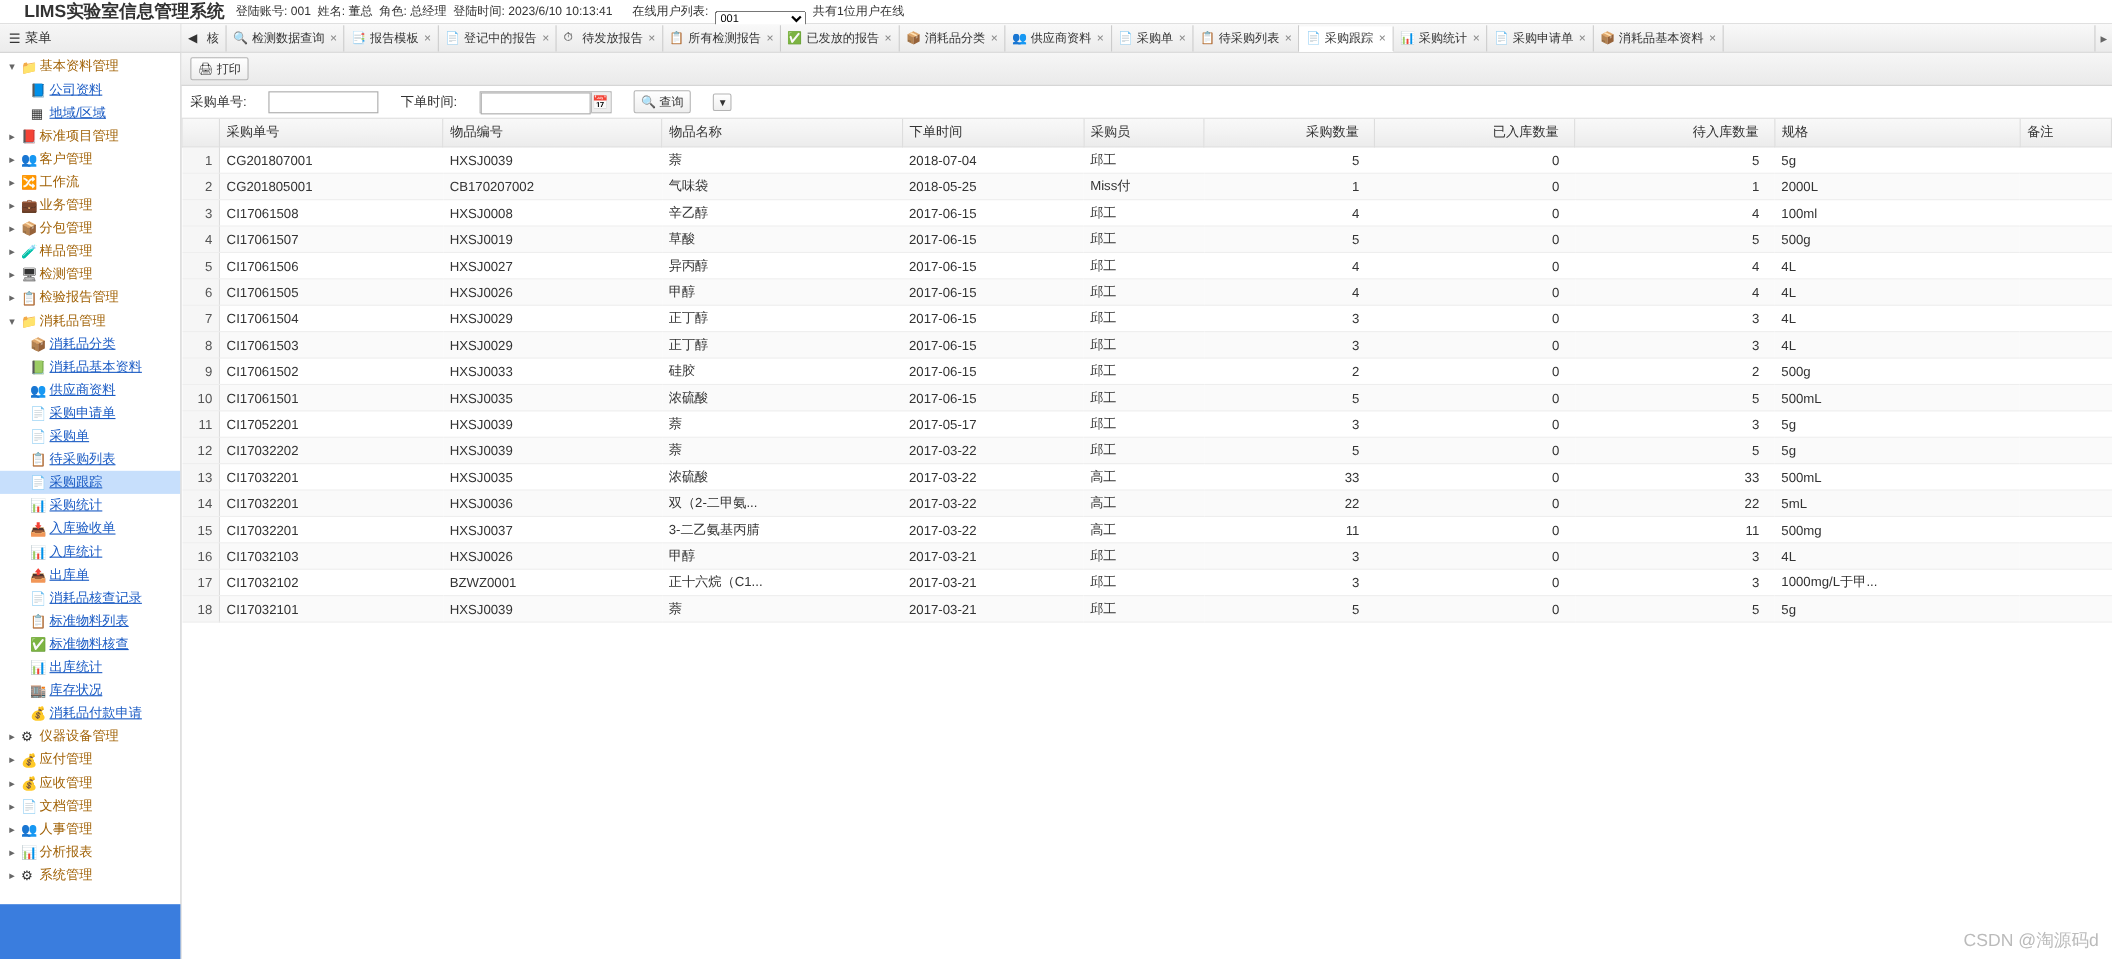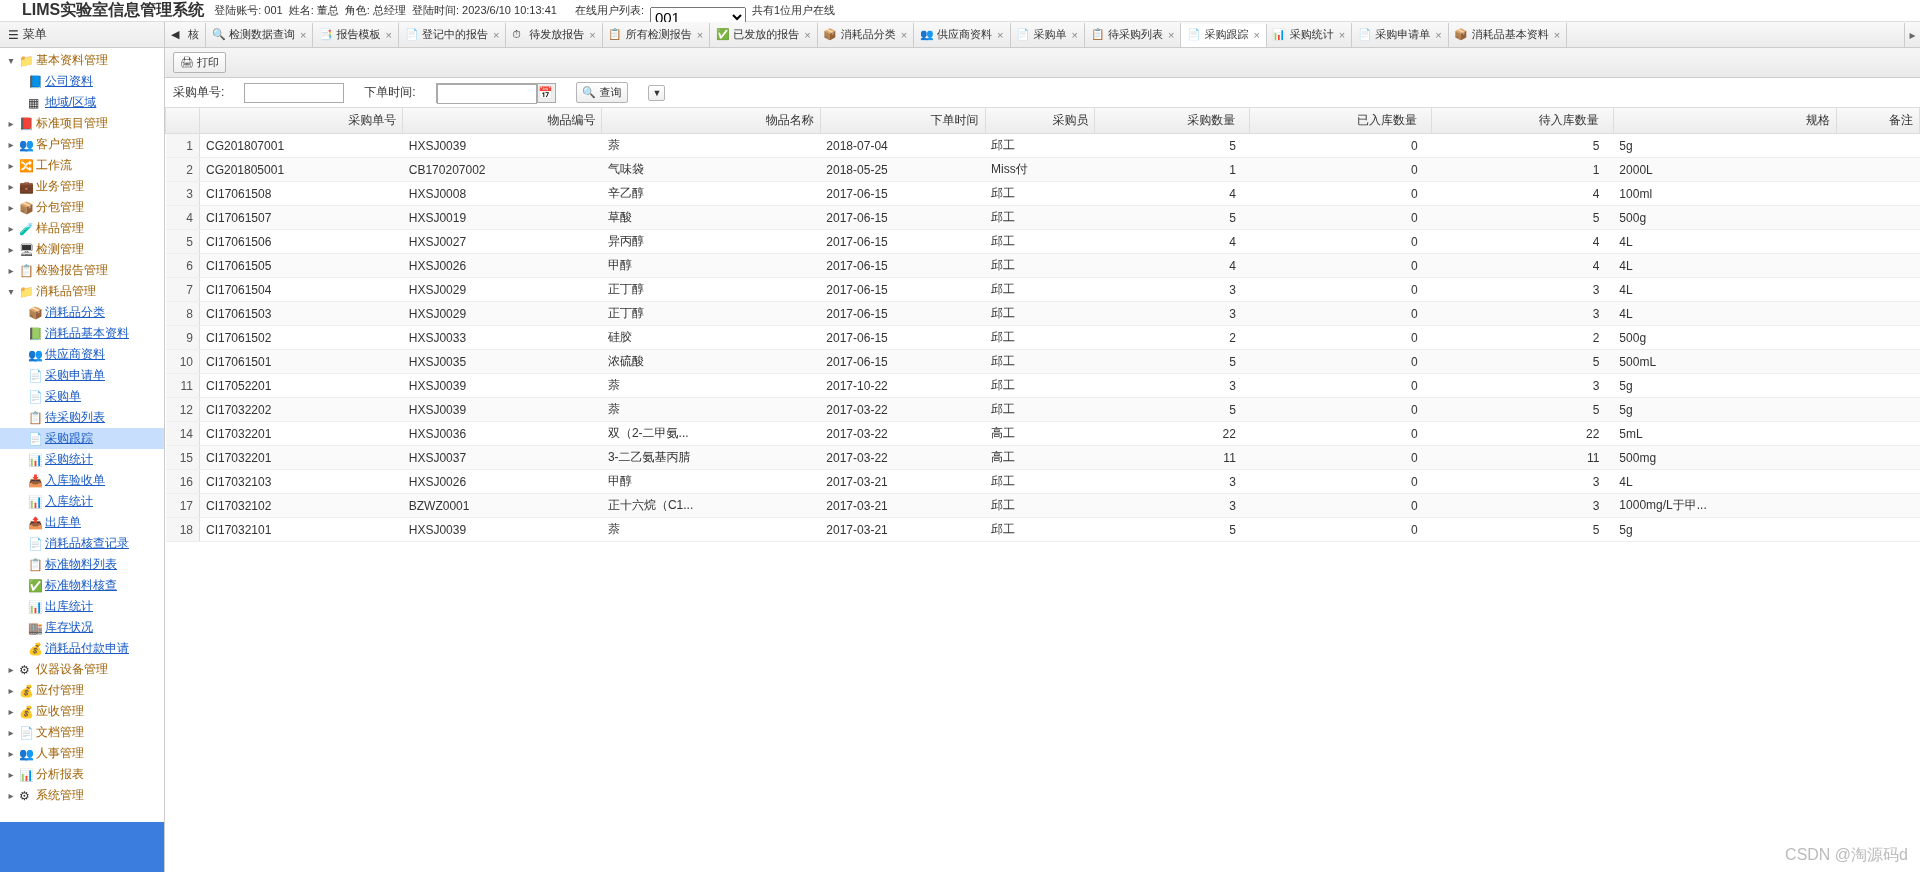--- a/index.html
+++ b/index.html
@@ -1,20 +1,20 @@
 <!DOCTYPE html>
 <html><head>
 <meta charset="utf-8">
 <style>
 * { box-sizing: border-box; margin: 0; padding: 0; }
 body { font-family: "Microsoft YaHei", Arial, sans-serif; font-size: 12px; color: #333; background: #fff; overflow: hidden; }
 .header { height: 22px; display: flex; align-items: center; padding: 0 22px; gap: 6px; border-bottom: 1px solid #ddd; background: #fff; }
 .header .app-title { font-size: 16px; font-weight: bold; margin-right: 4px; }
 .header .meta { font-size: 11px; color: #333; }
-.header select { font-size: 15px; width: 96px; margin-top: 13px; }
+.header select { font-size: 10px; width: 83px; margin-top: 13px; }
 .main { display: flex; height: calc(100vh - 22px); }
 .sidebar { width: 165px; background: #fff; border-right: 1px solid #ccc; display: flex; flex-direction: column; }
 .sidebar-title { background: linear-gradient(#f6f6f6,#ececec); border-bottom: 1px solid #ccc; padding: 4px 8px; display: flex; align-items: center; gap: 4px; font-weight: normal; }
 .sidebar-tree { flex: 1; overflow-y: auto; padding: 2px 0; }
 .tree-node { display: flex; align-items: center; padding: 2px 4px; cursor: pointer; gap: 3px; white-space: nowrap; }
 .tree-node.depth1 { padding-left: 6px; }
 .tree-node.depth2 { padding-left: 28px; }
 .tree-node.selected { background: #c7dffc; }
 .tree-node a { color: #1a5bc4; text-decoration: underline; }
 .tree-node .plain { color: #a16207; }
@@ -29,21 +29,21 @@
 .toolbar { background: linear-gradient(#f6f6f6,#eaeaea); border-bottom: 1px solid #ccc; padding: 4px 8px; display: flex; align-items: center; gap: 4px; }
 .btn { display: inline-flex; align-items: center; gap: 3px; padding: 2px 6px; border: 1px solid #b4b4b4; background: linear-gradient(#fff,#eee); border-radius: 2px; cursor: pointer; font-size: 11px; }
 .search-row { padding: 4px 8px; display: flex; align-items: center; gap: 20px; border-bottom: 1px solid #ddd; }
 .search-row label { font-size: 12px; }
 .search-row input[type=text] { width: 100px; height: 20px; border: 1px solid #aaa; padding: 0 3px; }
 .date-input { display: inline-flex; border: 1px solid #aaa; height: 20px; }
 .date-input input { border: none; width: 100px; padding: 0 3px; }
 .date-input .cal { width: 18px; background: #eee; border-left: 1px solid #aaa; display: flex; align-items: center; justify-content: center; cursor: pointer; }
 .grid { flex: 1; overflow: auto; }
 table { border-collapse: collapse; width: 100%; min-width: 1000px; }
-th { background: linear-gradient(#f9f9f9,#ececec); border: 1px solid #ddd; border-top: none; padding: 4px 6px; text-align: right; font-weight: normal; font-size: 12px; color: #333; white-space: nowrap; }
+th { background: linear-gradient(#f9f9f9,#ececec); border: 1px solid #ddd; border-top: none; padding: 4px 6px; text-align: left; font-weight: normal; font-size: 12px; color: #333; white-space: nowrap; }
 td { border-bottom: 1px solid #eee; padding: 3px 6px; font-size: 12px; white-space: nowrap; }
 td.rownum { text-align: right; background: #f6f6f6; border-right: 1px solid #ddd; color: #555; width: 34px; }
 td.num { text-align: right; padding-right: 14px; }
 tr:nth-child(even) td:not(.rownum) { background: #fafafa; }
 .icon { width: 14px; height: 14px; display: inline-block; flex-shrink: 0; }
 .watermark { position: fixed; bottom: 6px; right: 12px; color: #bbb; font-size: 16px; }
 th.num { text-align: right; padding-right: 14px; }
 </style>
 </head>
 <body>
@@ -475,39 +475,52 @@
               <td class="num">0</td>
               <td class="num">5</td>
               <td>500mL</td>
               <td></td>
             </tr>
             <tr>
               <td class="rownum">11</td>
               <td>CI17052201</td>
               <td>HXSJ0039</td>
               <td>萘</td>
-              <td>2017-10-22</td>
+              <td>2017-05-17</td>
               <td>邱工</td>
               <td class="num">3</td>
               <td class="num">0</td>
               <td class="num">3</td>
               <td>5g</td>
               <td></td>
             </tr>
             <tr>
               <td class="rownum">12</td>
               <td>CI17032202</td>
               <td>HXSJ0039</td>
               <td>萘</td>
               <td>2017-03-22</td>
               <td>邱工</td>
               <td class="num">5</td>
               <td class="num">0</td>
               <td class="num">5</td>
               <td>5g</td>
+              <td></td>
+            </tr>
+            <tr>
+              <td class="rownum">13</td>
+              <td>CI17032201</td>
+              <td>HXSJ0035</td>
+              <td>浓硫酸</td>
+              <td>2017-03-22</td>
+              <td>高工</td>
+              <td class="num">33</td>
+              <td class="num">0</td>
+              <td class="num">33</td>
+              <td>500mL</td>
               <td></td>
             </tr>
             <tr>
               <td class="rownum">14</td>
               <td>CI17032201</td>
               <td>HXSJ0036</td>
               <td>双（2-二甲氨...</td>
               <td>2017-03-22</td>
               <td>高工</td>
               <td class="num">22</td>

